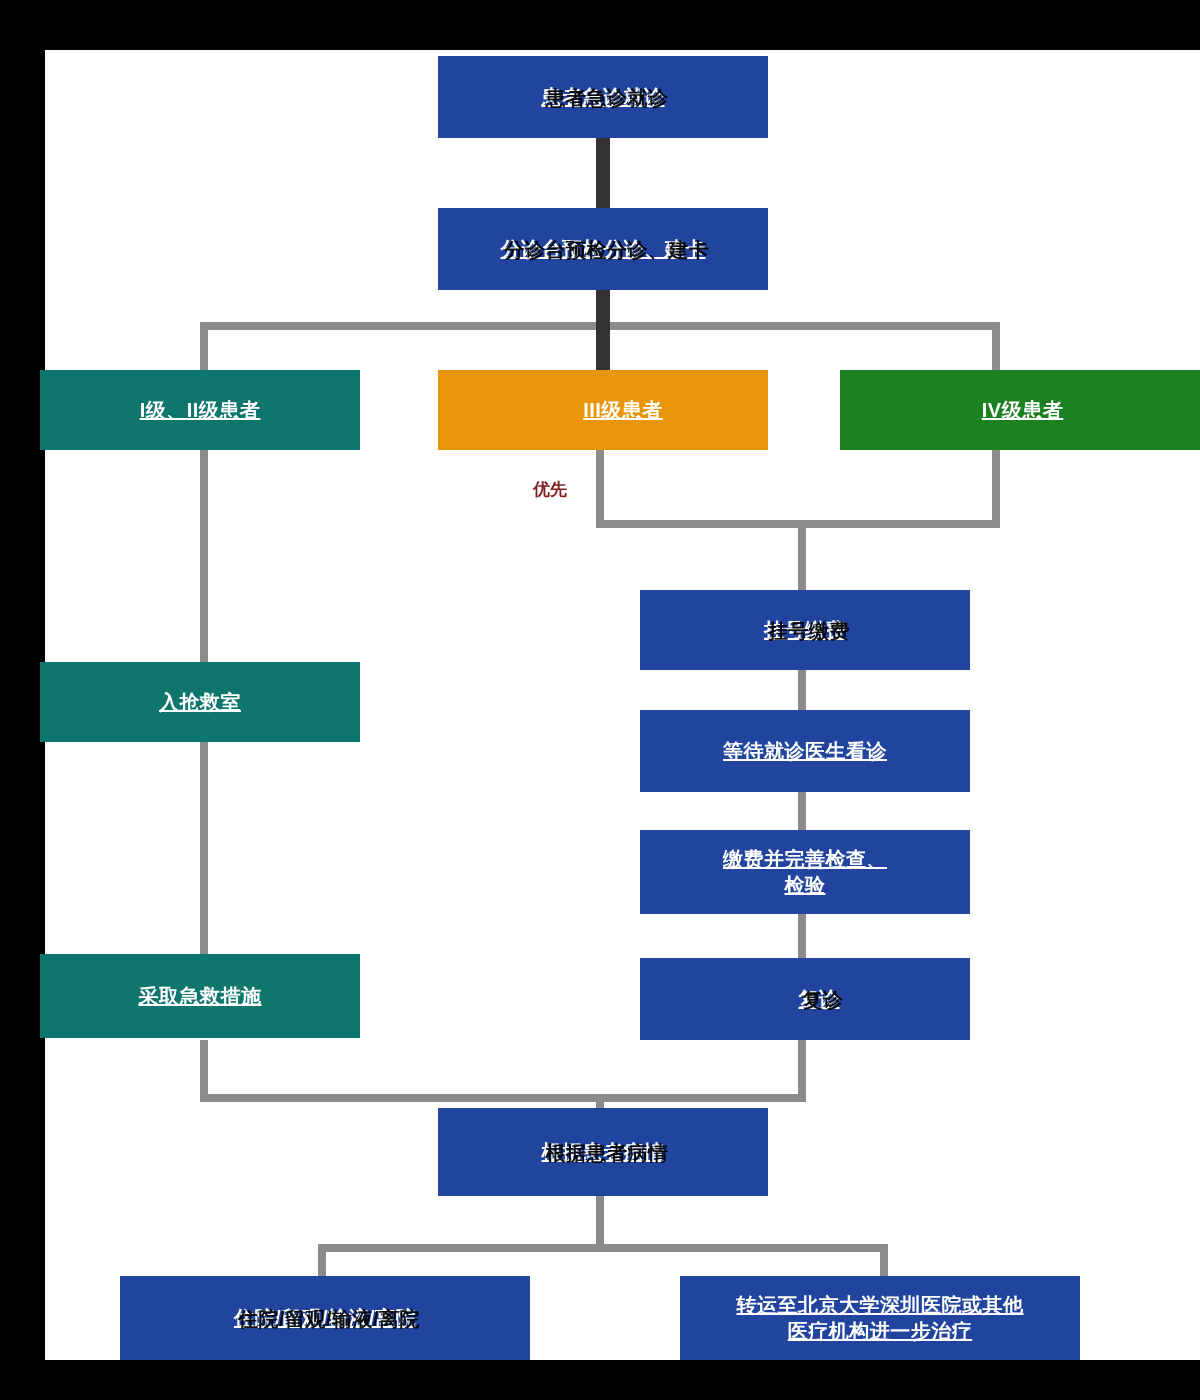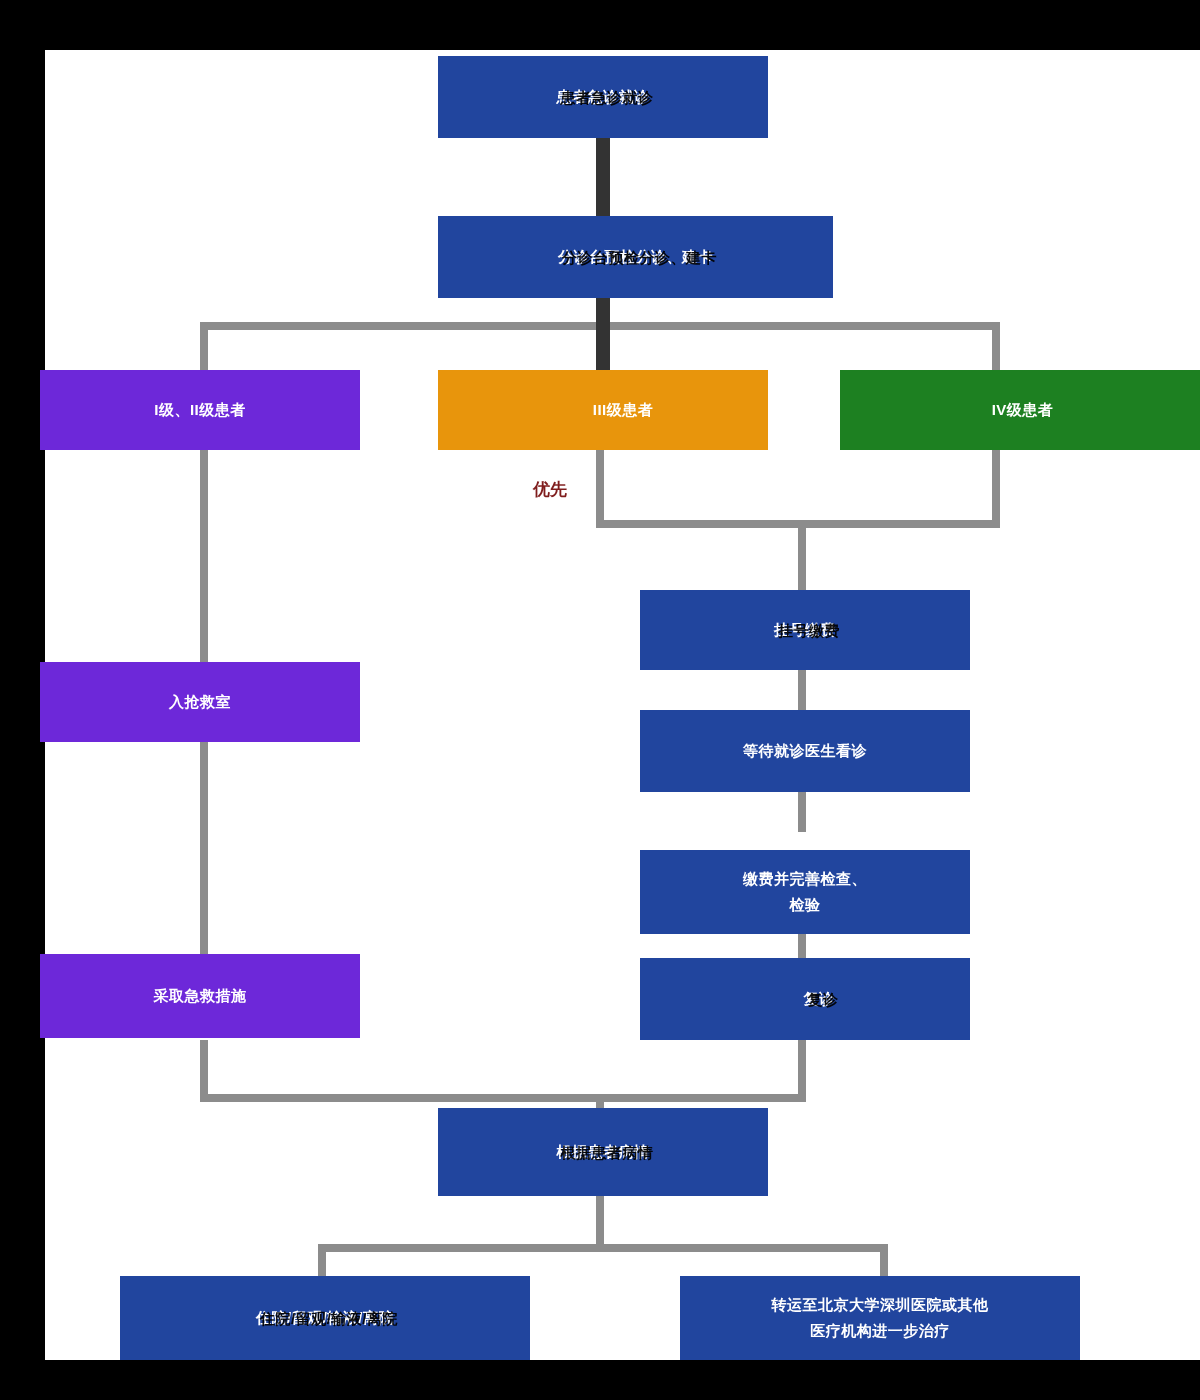--- a/index.html
+++ b/index.html
@@ -15,31 +15,32 @@
     left:45px;top:50px;
     width:1155px;height:1310px;
     background:#ffffff;
   }
   .node{
     position:absolute;
     display:flex;align-items:center;justify-content:center;
     text-align:center;
     color:#ffffff;
     font-weight:bold;
-    font-size:15px;
+    font-size:20px;
     line-height:26px;
     letter-spacing:0.5px;
     box-sizing:border-box;
     padding:0 4px;
     z-index:5;
     white-space:nowrap;
+    text-decoration:underline;
   }
   .node.wrap{white-space:normal;}
   .node.blue{background:#21459e;}
-  .node.red{background:#6d28d9;}
+  .node.red{background:#0f766e;}
   .node.orange{background:#e8950c;}
   .node.green{background:#1d8021;}
 
   
   .node .txt{display:block;}
   .node.ghost .txt{position:relative;}
   .node.ghost .txt::after{
     content:attr(data-ghost);
     position:absolute;left:4px;top:1px;
     color:#000;
@@ -97,21 +98,21 @@
 
     <div class="line" style="left:551px;top:1146px;width:8px;height:54px;"></div>
     <div class="line" style="left:273px;top:1194px;width:570px;height:8px;"></div>
     <div class="line" style="left:273px;top:1194px;width:8px;height:40px;"></div>
     <div class="line" style="left:835px;top:1194px;width:8px;height:40px;"></div>
 
     <div class="node blue ghost" style="left:393px;top:6px;width:330px;height:82px;">
       <span class="txt" data-ghost="患者急诊就诊">患者急诊就诊</span>
     </div>
 
-    <div class="node blue ghost" style="left:393px;top:158px;width:395px;height:82px;margin-top:8px;">
+    <div class="node blue ghost" style="left:393px;top:158px;width:330px;height:82px;">
       <span class="txt" data-ghost="分诊台预检分诊、建卡">分诊台预检分诊、建卡</span>
     </div>
 
     <div class="node red" style="left:-5px;top:320px;width:320px;height:80px;">
       <span class="txt">I级、II级患者</span>
     </div>
 
     <div class="node orange" style="left:393px;top:320px;width:330px;height:80px;padding-left:44px;">
       <span class="txt">III级患者</span>
     </div>
@@ -134,21 +135,21 @@
 
     <div class="node blue ghost" style="left:595px;top:540px;width:330px;height:80px;">
       <span class="txt" data-ghost="挂号缴费">挂号缴费</span>
     </div>
 
     <div class="node blue wrap" style="left:595px;top:660px;width:330px;height:82px;flex-direction:row;">
       <span class="txt">等待就诊</span>
       <span class="txt">医生看诊</span>
     </div>
 
-    <div class="node blue wrap" style="left:595px;top:800px;width:330px;height:84px;flex-direction:column;">
+    <div class="node blue wrap" style="left:595px;top:780px;width:330px;height:84px;flex-direction:column;">
       <span class="txt">缴费并完善检查、</span>
       <span class="txt">检验</span>
     </div>
 
     <div class="node blue ghost" style="left:595px;top:908px;width:330px;height:82px;padding-left:32px;">
       <span class="txt" data-ghost="复诊">复诊</span>
     </div>
 
     <div class="node blue ghost" style="left:393px;top:1058px;width:330px;height:88px;">
       <span class="txt" data-ghost="根据患者病情">根据患者病情</span>

